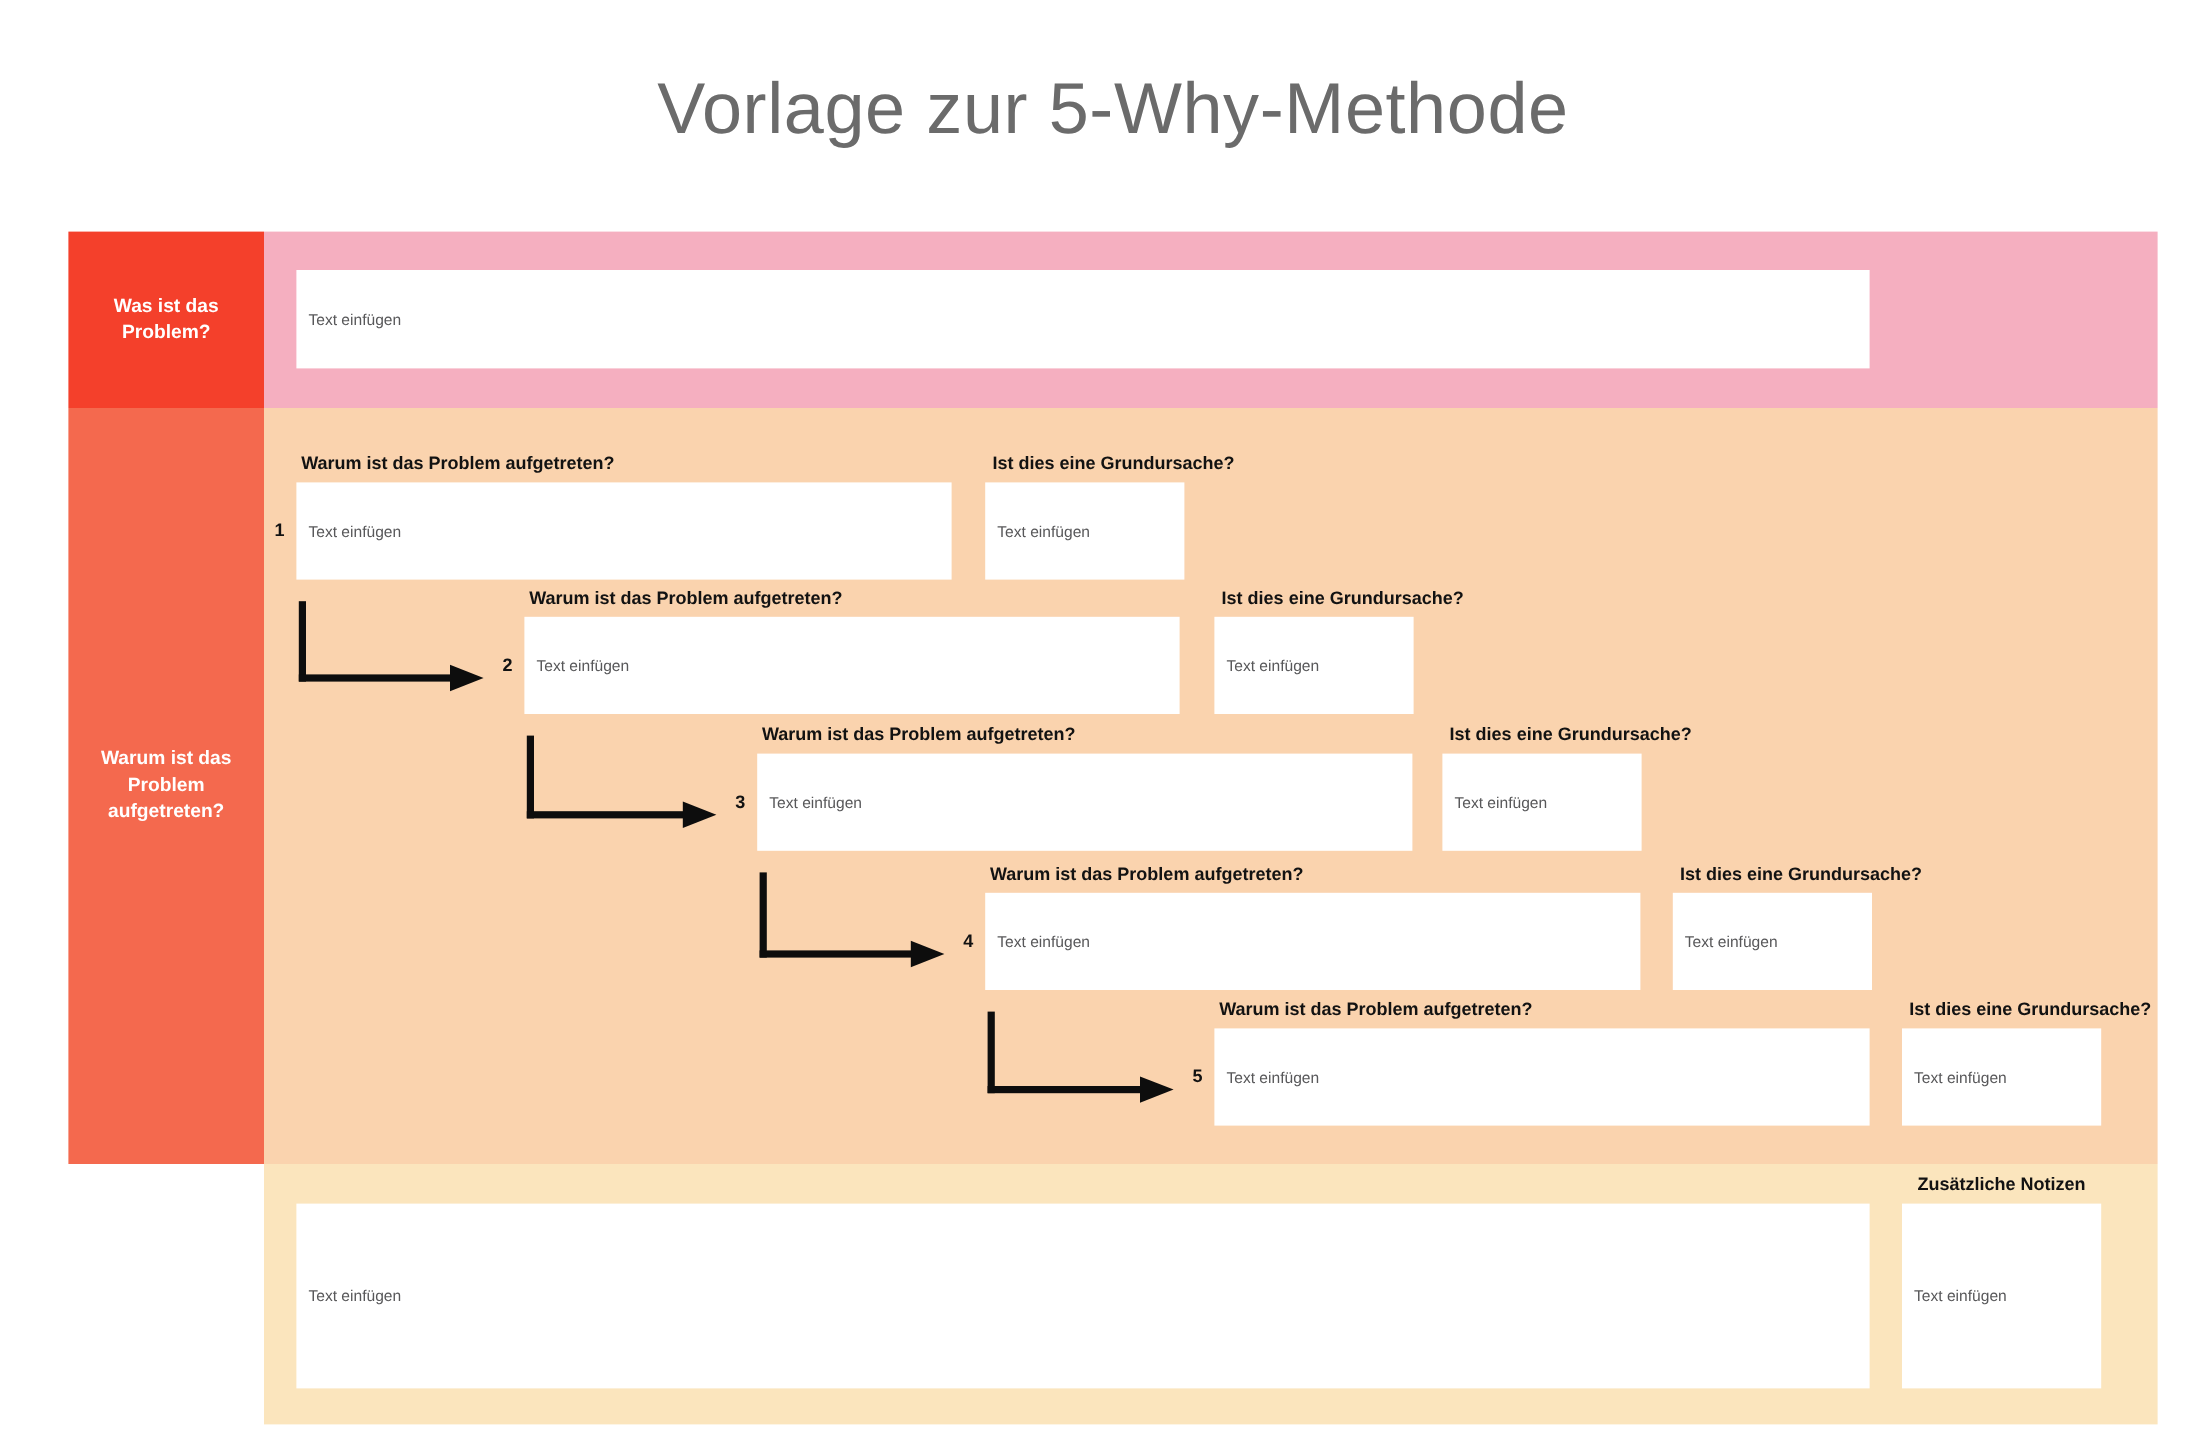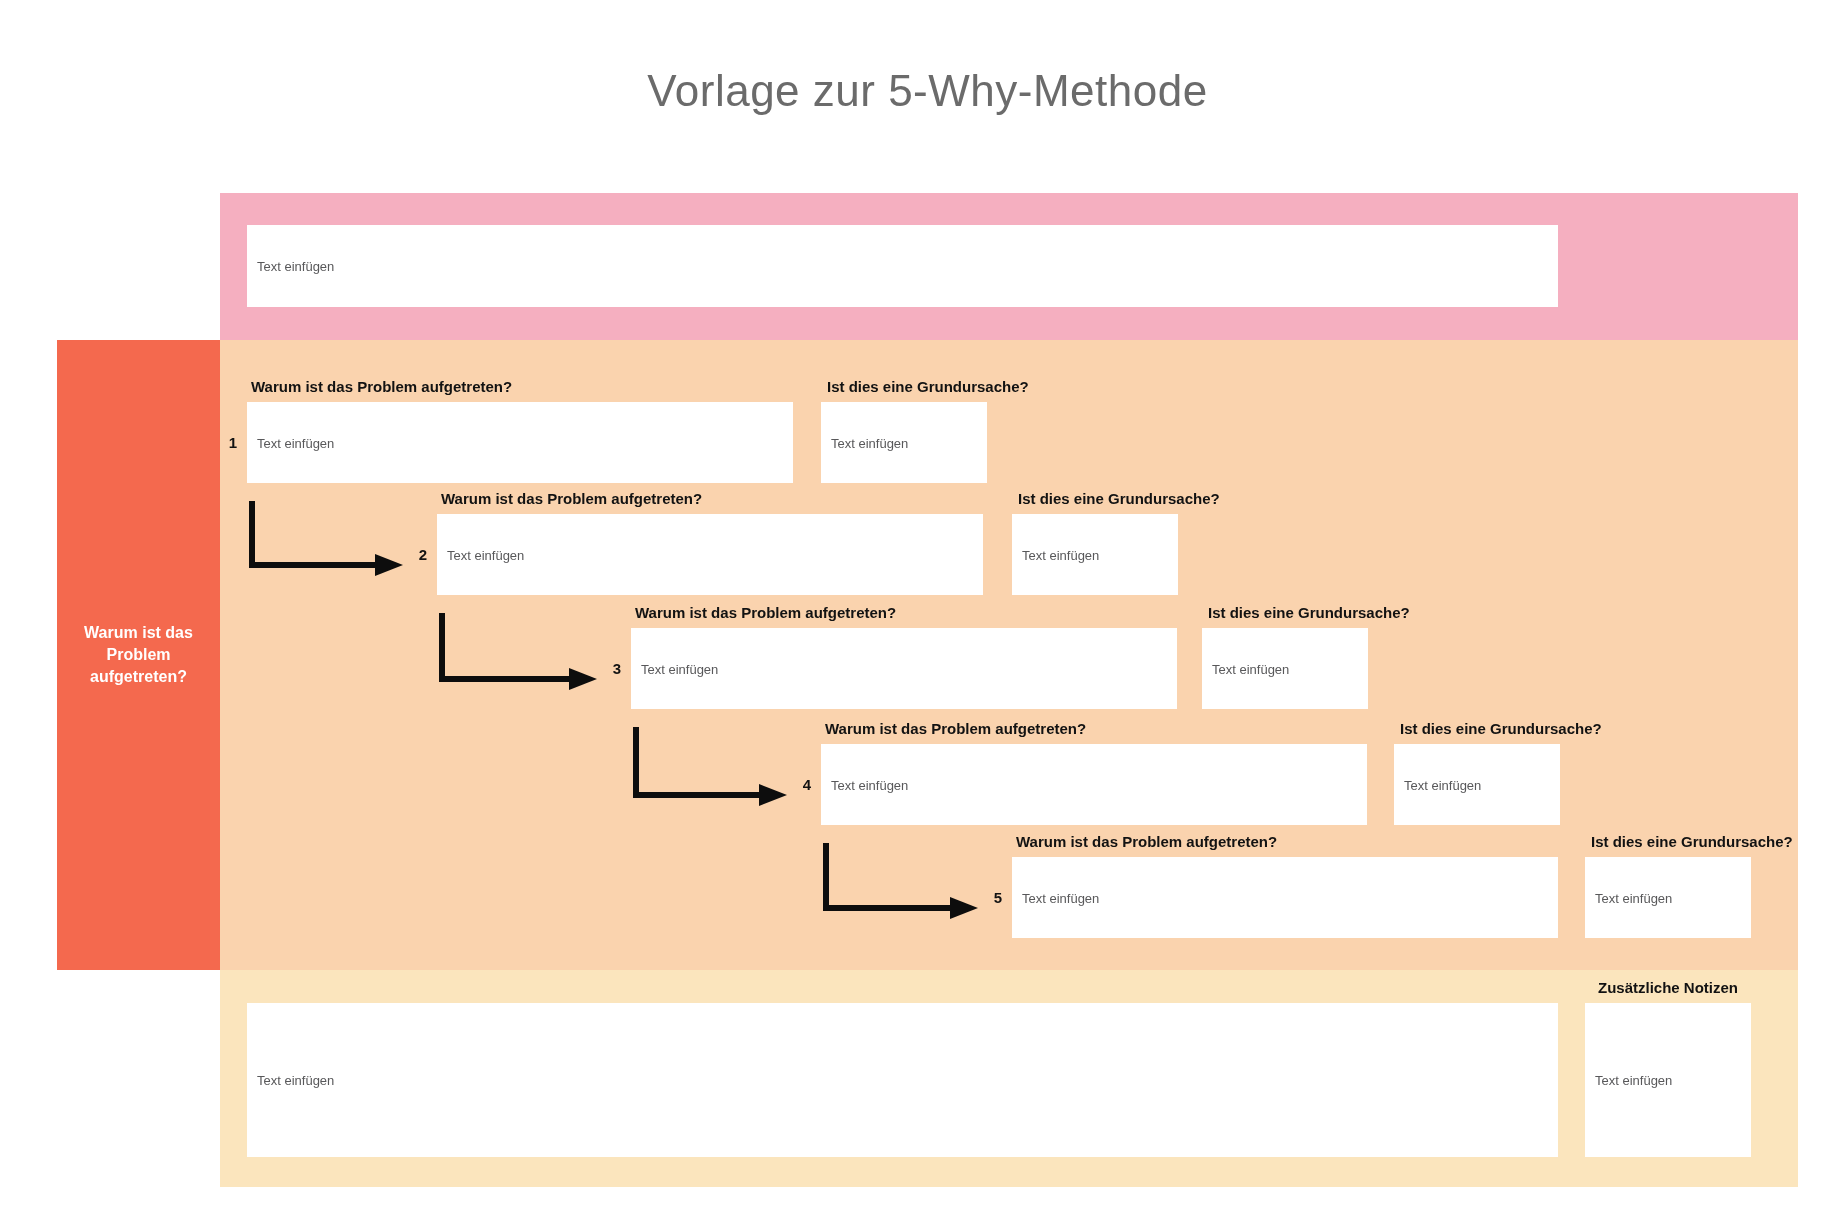--- a/index.html
+++ b/index.html
@@ -1,20 +1,20 @@
 <!DOCTYPE html>
 <html><head>
 <meta charset="utf-8">
 <style>
   * { margin:0; padding:0; box-sizing:border-box; }
   body { background:#ffffff; font-family:"Liberation Sans","DejaVu Sans",sans-serif; }
   .page { position:relative; width:1827px; height:1208px; background:#ffffff; overflow:hidden; }
 
   .title { position:absolute; left:57px; top:62px; width:1741px; text-align:center;
-           font-size:44px; line-height:58px; color:#6b6b6b; letter-spacing:0.5px; }
+           font-size:60px; line-height:58px; color:#6b6b6b; letter-spacing:0.5px; }
 
   .board { position:absolute; left:57px; top:193px; width:1741px; height:994px; }
 
   .cell, .area, .wbox, .head, .num, .ph-wrap { position:absolute; }
 
   
   .cell { left:0; width:163px; display:flex; align-items:center; justify-content:center;
           text-align:center; color:#ffffff; font-weight:bold; font-size:16px; line-height:22px;
           padding:0 18px; }
   .cell.red    { top:0;     height:147px; background:#f4402b; }
@@ -98,20 +98,23 @@
 <div class="page">
 
   <div class="title">Vorlage zur 5-Why-Methode</div>
 
   <div class="board">
 
     <div class="area pink"></div>
     <div class="area peach"></div>
     <div class="area cream"></div>
 
+    <div class="cell red">
+      <span>Was ist das Problem?</span>
+    </div>
     <div class="cell salmon">
       <span>Warum ist das Problem aufgetreten?</span>
     </div>
 
     <div class="wbox problem-box">
       <span class="ph">Text einfügen</span>
     </div>
 
     <div class="head lv1-head">Warum ist das Problem aufgetreten?</div>
     <div class="num lv1-num">1</div>

